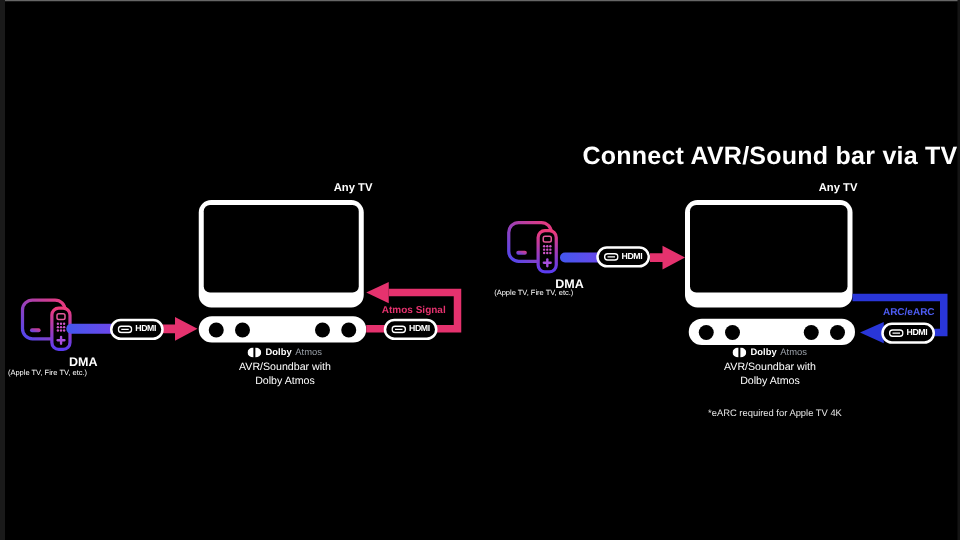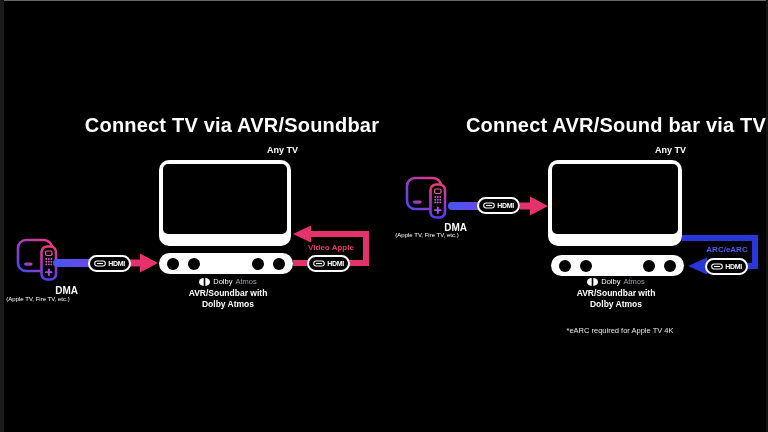--- a/index.html
+++ b/index.html
@@ -10,24 +10,24 @@
          font-size:20px;font-weight:bold;letter-spacing:.2px;}
   .anytv{position:absolute;width:140px;text-align:right;color:#fff;
          font-size:9px;font-weight:bold;}
   .tv{position:absolute;background:#fff;border-radius:10px;}
   .tv .screen{position:absolute;left:4px;right:4px;top:4px;bottom:12px;
          background:#000;border-radius:5px;}
   .soundbar{position:absolute;background:#fff;border-radius:11px;}
   .sdot{position:absolute;top:4.5px;width:12px;height:12px;border-radius:50%;background:#000;}
   .dolbyrow{position:absolute;width:160px;display:flex;align-items:center;
          justify-content:center;gap:3px;}
-  .dolbyrow .dword{color:#fff;font-size:7.5px;font-weight:normal;text-align:center;}
+  .dolbyrow .dword{color:#fff;font-size:7.5px;font-weight:bold;text-align:center;}
   .dolbyrow .aword{color:#9aa0a8;font-size:7.5px;}
   .caption{position:absolute;width:160px;text-align:center;color:#fff;
-         font-size:8.5px;font-weight:bold;line-height:10.5px;}
+         font-size:8.5px;font-weight:normal;line-height:10.5px;}
   .dmalabel{position:absolute;width:80px;text-align:right;color:#fff;
          font-size:10px;font-weight:bold;}
   .dmasub{position:absolute;width:110px;text-align:center;color:#fff;font-size:6px;}
   .siglabel{position:absolute;width:90px;text-align:center;font-size:8px;font-weight:bold;}
   .pinktext{color:#e5326e;}
   .bluetext{color:#4d5cf2;}
   .footnote{position:absolute;width:220px;text-align:center;color:#e6e6e6;font-size:7.5px;}
   .hdmi-badge{position:absolute;width:43px;height:17px;box-sizing:border-box;
          background:#000;border:2px solid #fff;border-radius:9px;z-index:6;
          display:flex;align-items:center;justify-content:center;gap:2px;}
@@ -37,21 +37,20 @@
   .edge-top{position:absolute;top:0;left:0;right:0;height:1px;background:#666;}
   .edge-left{position:absolute;top:0;left:0;bottom:0;width:4px;background:#1a1a1a;}
   .edge-right{position:absolute;top:0;right:0;bottom:0;width:2px;background:#141414;}
 </style>
 </head>
 <body>
 
 <div class="stage">
 
   <section class="panel">
-    <div class="title" style="left:40px;top:114px">Connect TV via AVR/Soundbar</div>
     <div class="anytv" style="left:158px;top:145px">Any TV</div>
 
     <div class="tv" style="left:159px;top:160px;width:132px;height:86px">
       <div class="screen"></div>
     </div>
 
     <div class="soundbar" style="left:159px;top:253px;width:134px;height:21px">
       <span class="sdot" style="left:8px"></span>
       <span class="sdot" style="left:29px"></span>
       <span class="sdot" style="right:29px"></span>
@@ -96,21 +95,21 @@
         <circle cx="31.3" cy="29.4" r=".95"></circle>
           <circle cx="33.8" cy="29.4" r=".95"></circle>
           <circle cx="36.3" cy="29.4" r=".95"></circle>
       </g>
       <rect x="32.9" y="33.5" width="1.9" height="7.4" rx=".9" fill="#a94fe0"></rect>
       <rect x="30.1" y="36.2" width="7.4" height="1.9" rx=".9" fill="#a94fe0"></rect>
     </svg>
     <div class="dmalabel" style="left:-2px;top:285px">DMA</div>
     <div class="dmasub" style="left:-17px;top:296px">(Apple TV, Fire TV, etc.)</div>
 
-    <div class="siglabel pinktext" style="left:286px;top:243px">Video Apple</div>
+    <div class="siglabel pinktext" style="left:286px;top:243px">Atmos Signal</div>
 
     <div class="hdmi-badge" style="left:88px;top:255px">
       <svg width="12" height="7" viewBox="0 0 12 7">
         <rect x="0.7" y="1" width="10.6" height="5" rx="2.4" fill="none" stroke="#fff" stroke-width="1.1"></rect>
         <line x1="3" y1="3.5" x2="9" y2="3.5" stroke="#fff" stroke-width="1.1"></line>
       </svg>
       <span class="hdmi-text">HDMI</span>
     </div>
     <div class="hdmi-badge" style="left:307px;top:255px">
       <svg width="12" height="7" viewBox="0 0 12 7">

